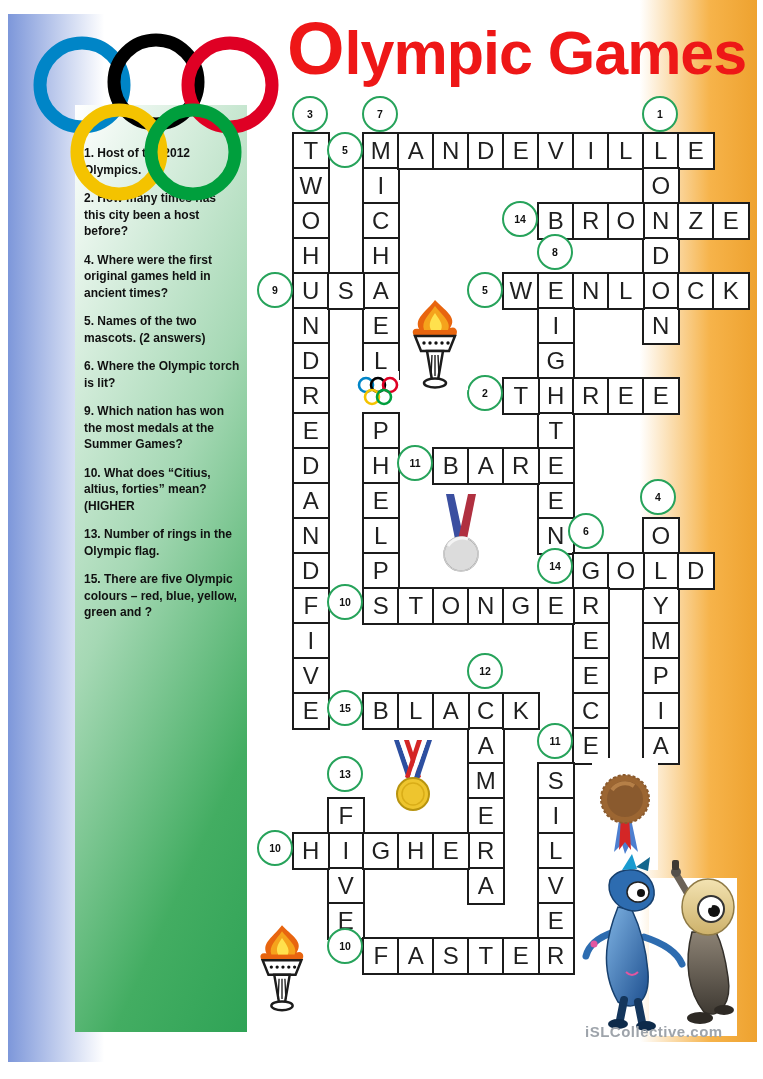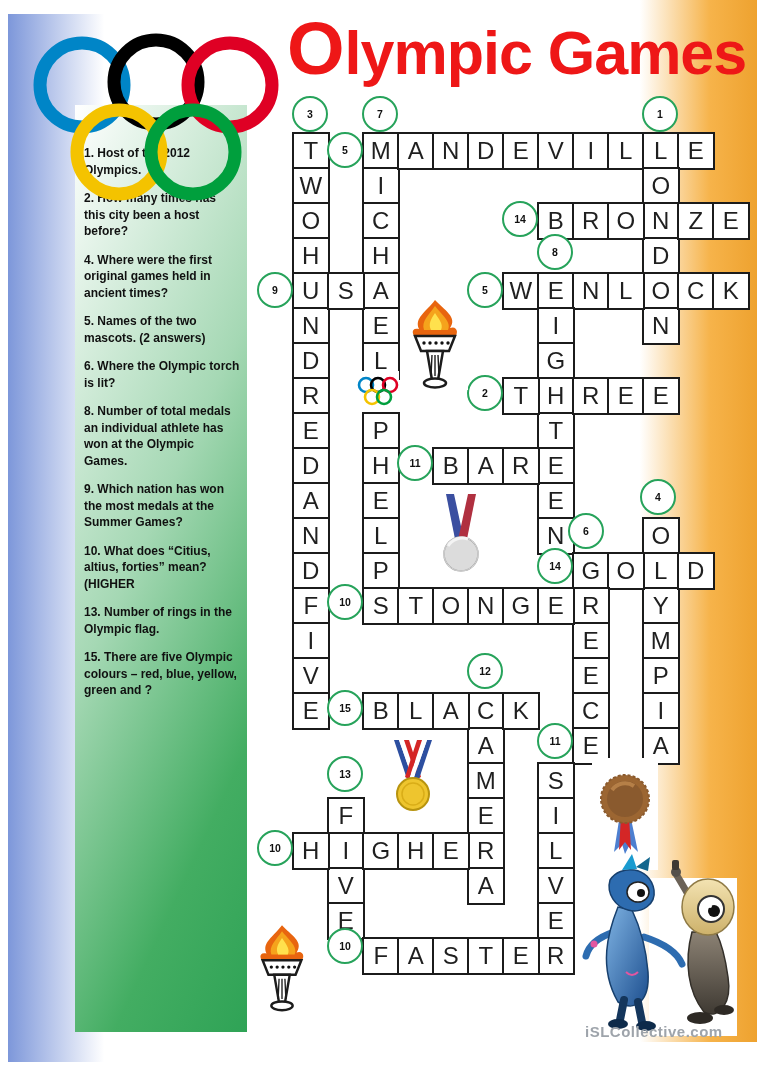--- a/index.html
+++ b/index.html
@@ -54,21 +54,20 @@
     <span class="big-o">O</span>
       <span class="rest">lympic Games 2012</span>
   </div>
 
   <div id="clues">
       <p>1. Host of the 2012 Olympics.</p>
       <p>2. How many times has this city been a host before?</p>
       <p>4. Where were the first original games held in ancient times?</p>
       <p>5. Names of the two mascots. (2 answers)</p>
       <p>6. Where the Olympic torch is lit?</p>
-      <p>8. Number of total medals an individual athlete has won at the Olympic Games.</p>
       <p>9. Which nation has won the most medals at the Summer Games?</p>
       <p>10. What does “Citius, altius, forties” mean? (HIGHER</p>
       <p>13. Number of rings in the Olympic flag.</p>
       <p>15. There are five Olympic colours – red, blue, yellow, green and ?</p>
     </div>
 
   <div id="grid">
       <div class="cell" style="left: 292px; top: 132px;">T</div>
       <div class="cell" style="left: 292px; top: 167px;">W</div>
       <div class="cell" style="left: 292px; top: 202px;">O</div>

